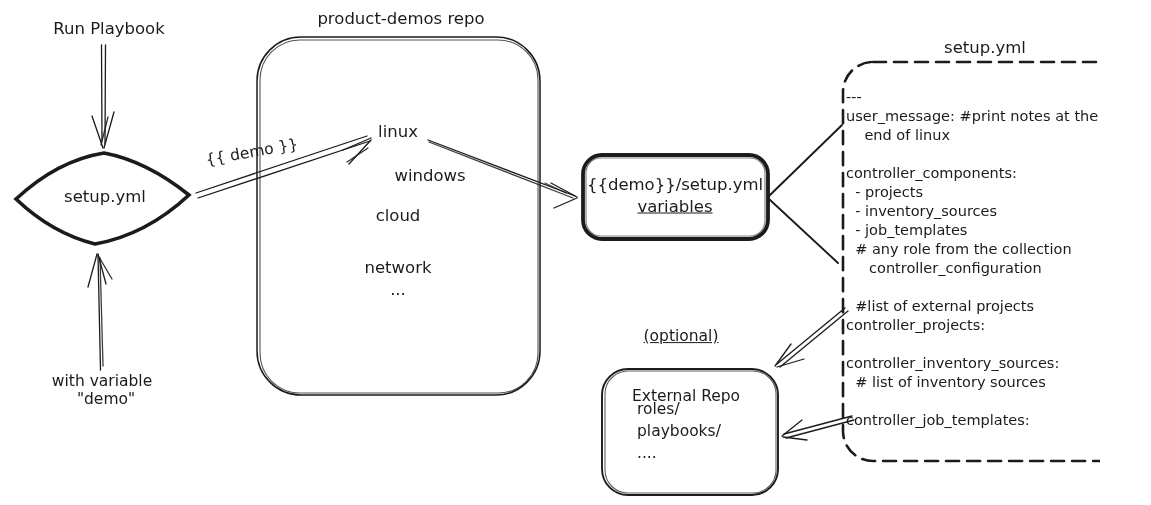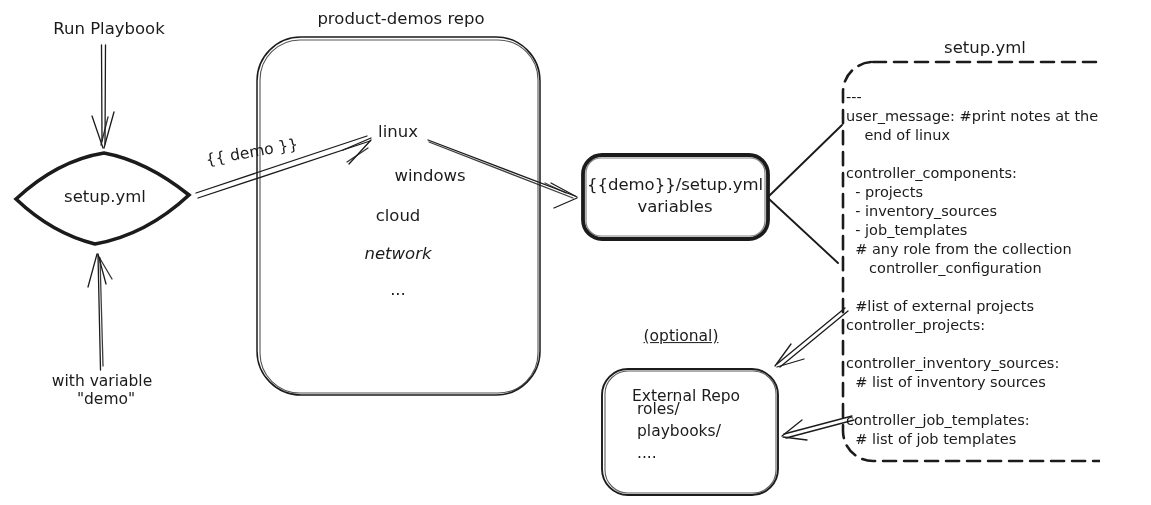--- a/index.html
+++ b/index.html
@@ -104,25 +104,25 @@
 
   <div class="lbl centered f17" style="left:105px;top:197px;">setup.yml</div>
 
   <div class="lbl rot f16" style="left:252px;top:153px;">{{ demo }}</div>
 
   <div class="lbl centered f17" style="left:401px;top:19px;">product-demos repo</div>
 
   <div class="lbl centered f17" style="left:398px;top:132px;">linux</div>
   <div class="lbl centered f17" style="left:383px;top:176px;margin-left:47px;">windows</div>
   <div class="lbl centered f17" style="left:398px;top:216px;">cloud</div>
-  <div class="lbl centered f17" style="left:398px;top:254px;font-style:italic;">network</div>
+  <div class="lbl centered f17" style="left:398px;top:268px;">network</div>
   <div class="lbl centered f17" style="left:398px;top:290px;">...</div>
 
   <div class="lbl centered f17" style="left:675px;top:185px;">{{demo}}/setup.yml</div>
-  <div class="lbl centered f17" style="left:675px;top:207px;">variables</div>
+  <div class="lbl centered f17" style="left:675px;top:207px;text-decoration:underline;">variables</div>
 
   <div class="lbl centered f17" style="left:985px;top:48px;">setup.yml</div>
 
   <div class="yaml">
     <div>---</div>
     <div>user_message: #print notes at the</div>
     <div>    end of linux</div>
     <div></div>
     <div>controller_components:</div>
     <div>  - projects</div>
@@ -131,21 +131,20 @@
     <div>  # any role from the collection</div>
     <div>     controller_configuration</div>
     <div></div>
     <div>  #list of external projects</div>
     <div>controller_projects:</div>
     <div></div>
     <div>controller_inventory_sources:</div>
     <div>  # list of inventory sources</div>
     <div></div>
     <div>controller_job_templates:</div>
-    <div>  # list of job templates</div>
   </div>
 
   <div class="lbl centered f16" style="left:681px;top:337px;text-decoration:underline;">(optional)</div>
   <div class="lbl centered f16" style="left:686px;top:357px;margin-top:40px;">External Repo</div>
 
   <div class="extrepo">
     <div>roles/</div>
     <div>playbooks/</div>
     <div>....</div>
   </div>

